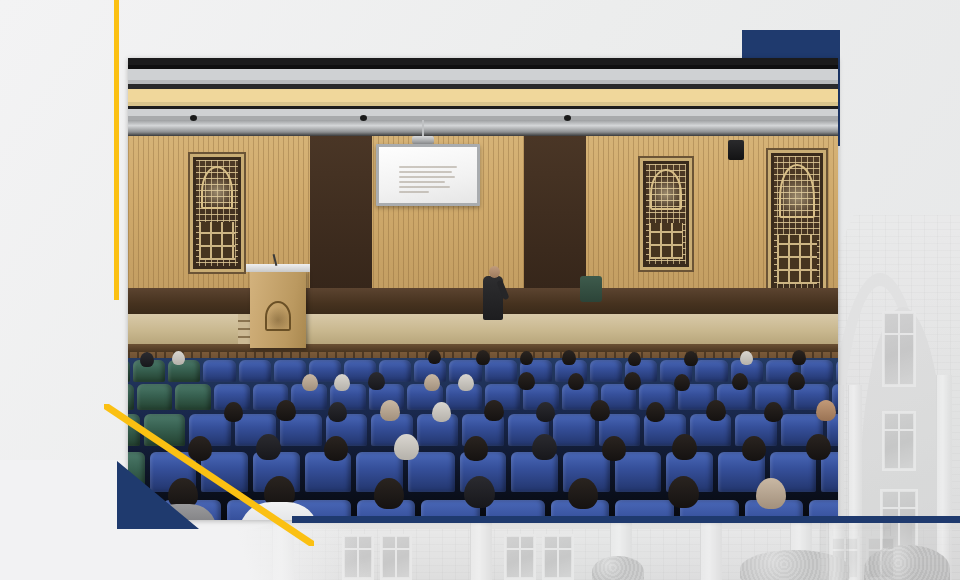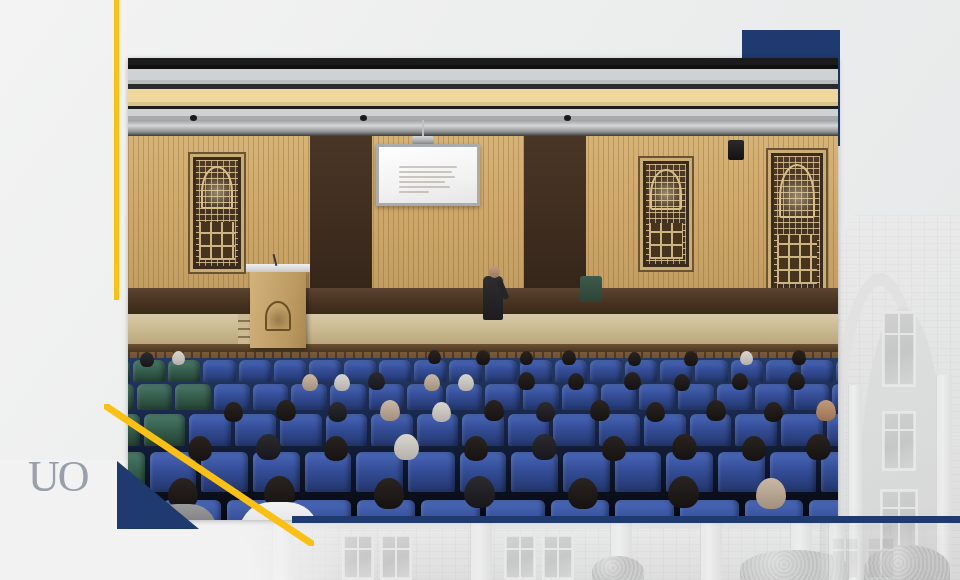--- a/index.html
+++ b/index.html
@@ -575,16 +575,15 @@
       <div class="head h-dark" style="left:588px;top:160px;width:46px;height:50px;"></div>
 
     </div>
   </div>
 
   <div class="navy-tri"></div>
   <div class="y-diag"></div>
   <div class="navy-bar"></div>
 
   <div id="logo">
-    <div class="l1">UO</div>
   </div>
 
 </div>
 
 </body></html>

